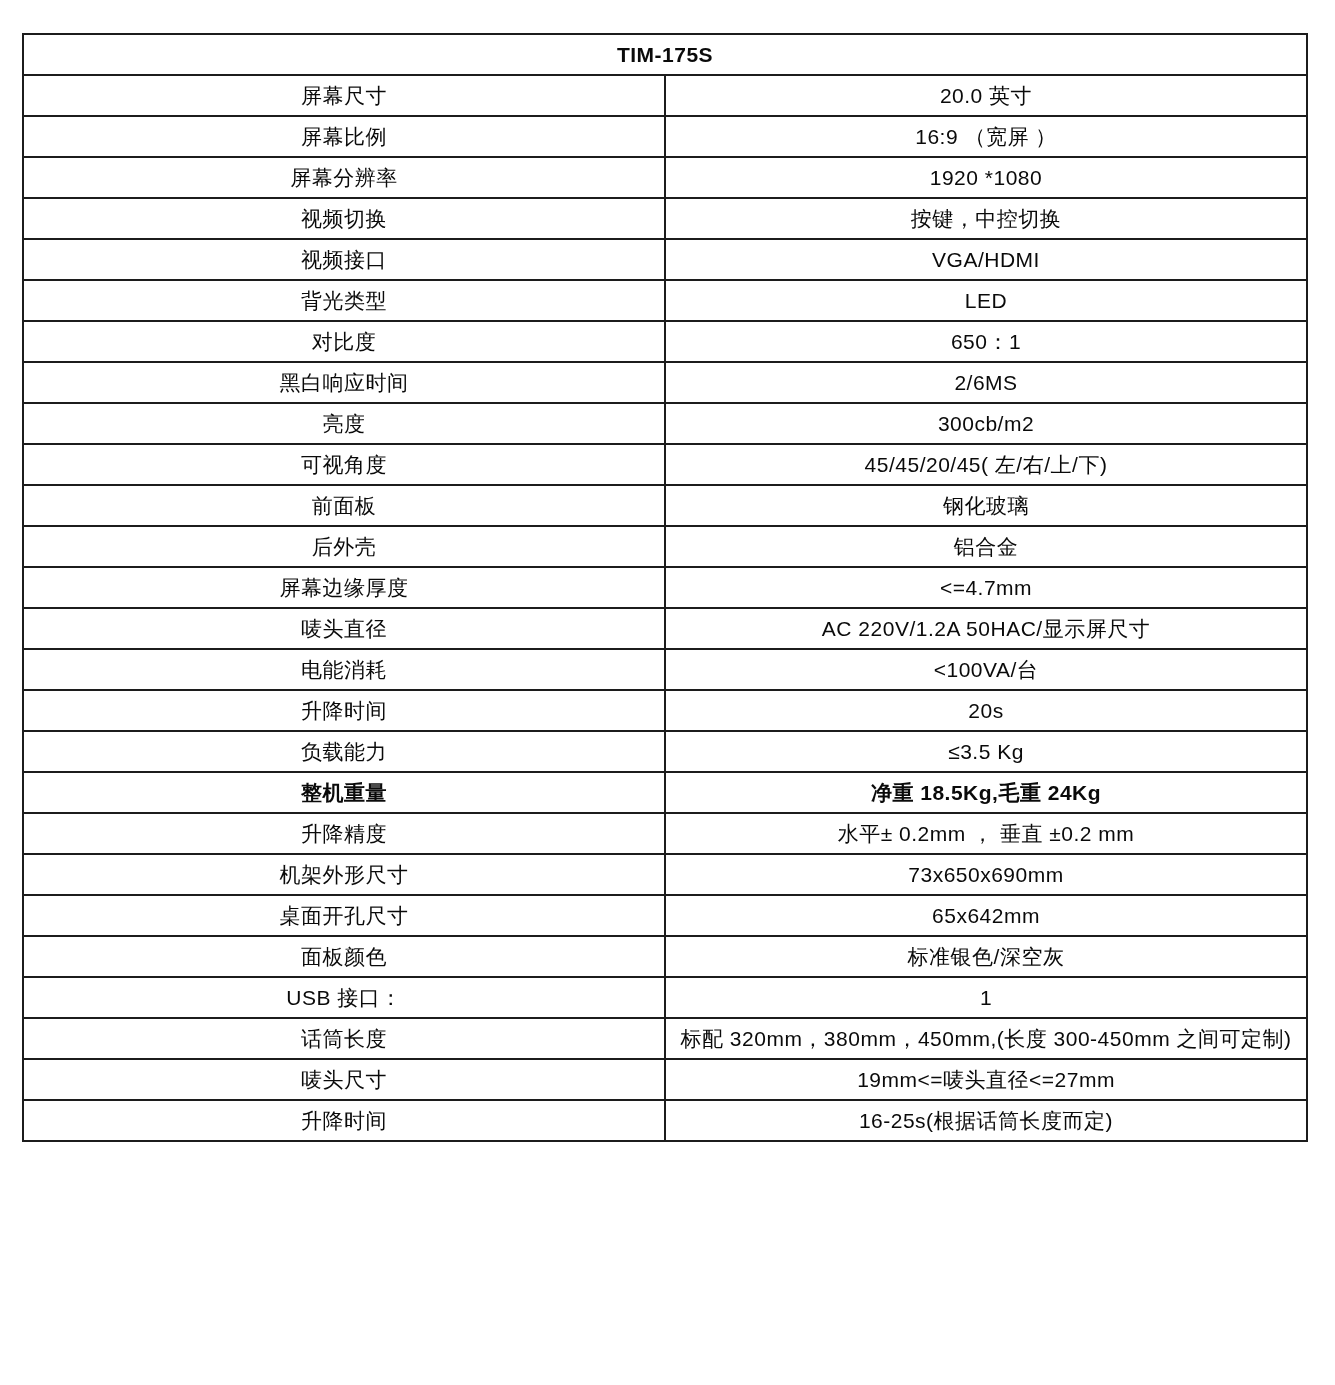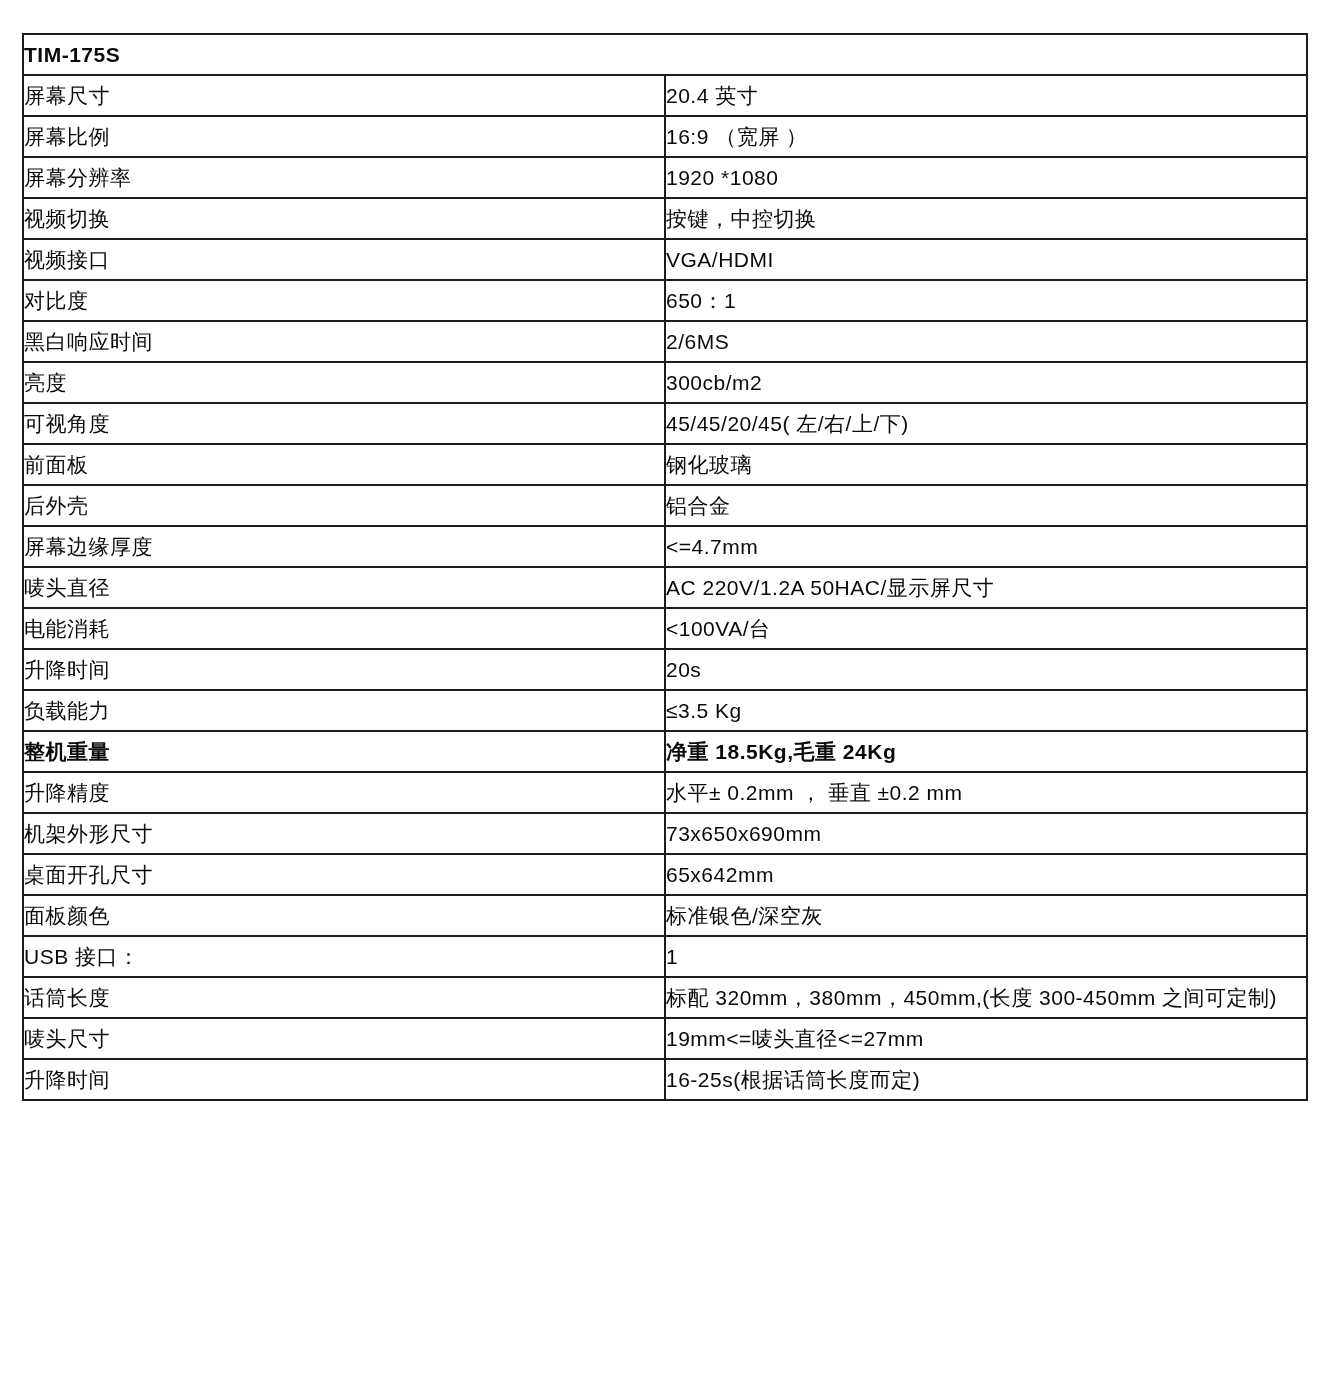--- a/index.html
+++ b/index.html
@@ -15,20 +15,21 @@
     position: relative;
     box-sizing: border-box;
   }
   table.spec-table {
     position: absolute;
     left: 22px;
     top: 33px;
     width: 1286px;
     border-collapse: collapse;
     table-layout: fixed;
+    text-align: center;
   }
   table.spec-table td {
     border: 2px solid #1c1c1c;
     height: 39px; 
     font-size: 21px;
     color: #0a0a0a;
     padding: 0;
     vertical-align: middle;
     white-space: nowrap;
     overflow: hidden;
@@ -54,37 +55,41 @@
 
 <div class="page">
   <table class="spec-table">
     <tbody>
       <tr>
         <td class="title-cell" colspan="2">TIM-175S</td>
       </tr>
 
     <tr>
           <td class="label-cell">屏幕尺寸</td>
-          <td class="value-cell">20.4 英寸</td>
+          <td class="value-cell">20.0 英寸</td>
         </tr>
         <tr>
           <td class="label-cell">屏幕比例</td>
           <td class="value-cell">16:9 （宽屏 ）</td>
         </tr>
         <tr>
           <td class="label-cell">屏幕分辨率</td>
           <td class="value-cell">1920 *1080</td>
         </tr>
         <tr>
           <td class="label-cell">视频切换</td>
           <td class="value-cell">按键，中控切换</td>
         </tr>
         <tr>
           <td class="label-cell">视频接口</td>
           <td class="value-cell">VGA/HDMI</td>
+        </tr>
+        <tr>
+          <td class="label-cell">背光类型</td>
+          <td class="value-cell">LED</td>
         </tr>
         <tr>
           <td class="label-cell">对比度</td>
           <td class="value-cell">650：1</td>
         </tr>
         <tr>
           <td class="label-cell">黑白响应时间</td>
           <td class="value-cell">2/6MS</td>
         </tr>
         <tr>

